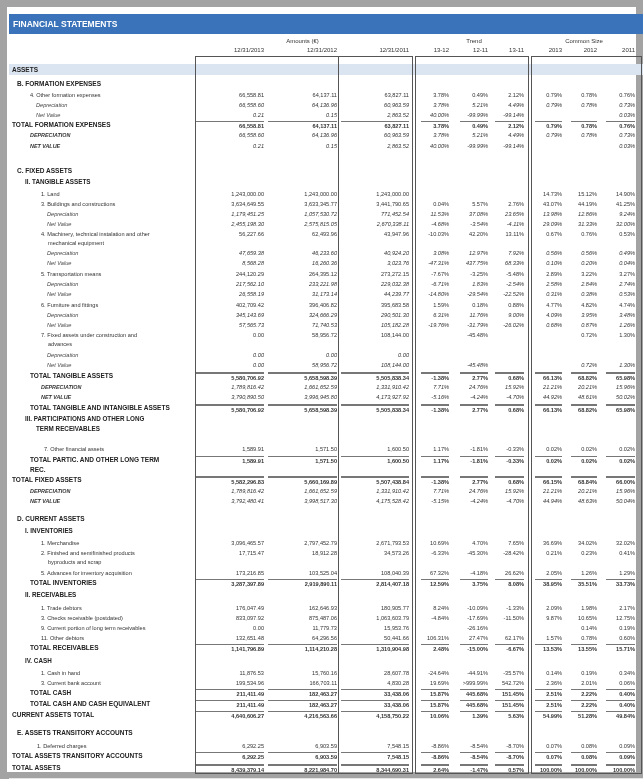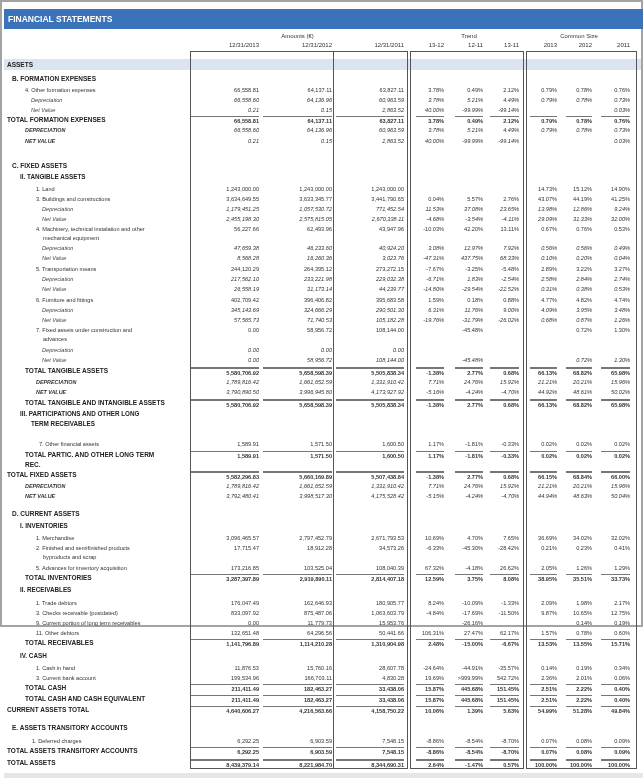--- a/index.html
+++ b/index.html
@@ -1,17 +1,17 @@
 <!DOCTYPE html>
 <html><head>
 <meta charset="utf-8">
 <style>
   html, body { margin:0; padding:0; background:#ffffff; }
   body { width:643px; height:779px; overflow:hidden; font-family:"Liberation Sans", sans-serif; color:#222; position:relative; }
-  .page { position:absolute; left:0; top:0; width:643px; height:627px; border:2px solid #a3a3a3; box-sizing:border-box; }
+  .page { position:absolute; left:0; top:0; width:643px; height:779px; border:7px solid #a3a3a3; box-sizing:border-box; }
   .titlebar { position:absolute; left:2px; top:7px; width:639px; height:20px; background:#3a73b9; color:#fff; font-weight:bold; font-size:8.5px; line-height:20px; padding-left:4px; box-sizing:border-box; }
   .hdr { position:absolute; font-size:6px; color:#333; white-space:nowrap; text-align:right; }
   .hdr.c { text-align:center; }
   .box { position:absolute; border:1px solid #555; box-sizing:border-box; }
   .assets-band { position:absolute; left:2px; top:57px; width:637px; height:11px; background:#dbe5f1; }
   .assets-label { position:absolute; left:5px; top:57px; font-size:6.5px; font-weight:bold; line-height:11px; color:#222; }
   .row { position:absolute; left:0; width:643px; font-size:5.6px; line-height:8px; }
   .lbl { position:absolute; white-space:nowrap; color:#333; }
   .lbl.h1 { font-weight:bold; font-size:6.5px; color:#222; }
   .lbl.h2 { font-weight:bold; font-size:6.3px; color:#222; }

